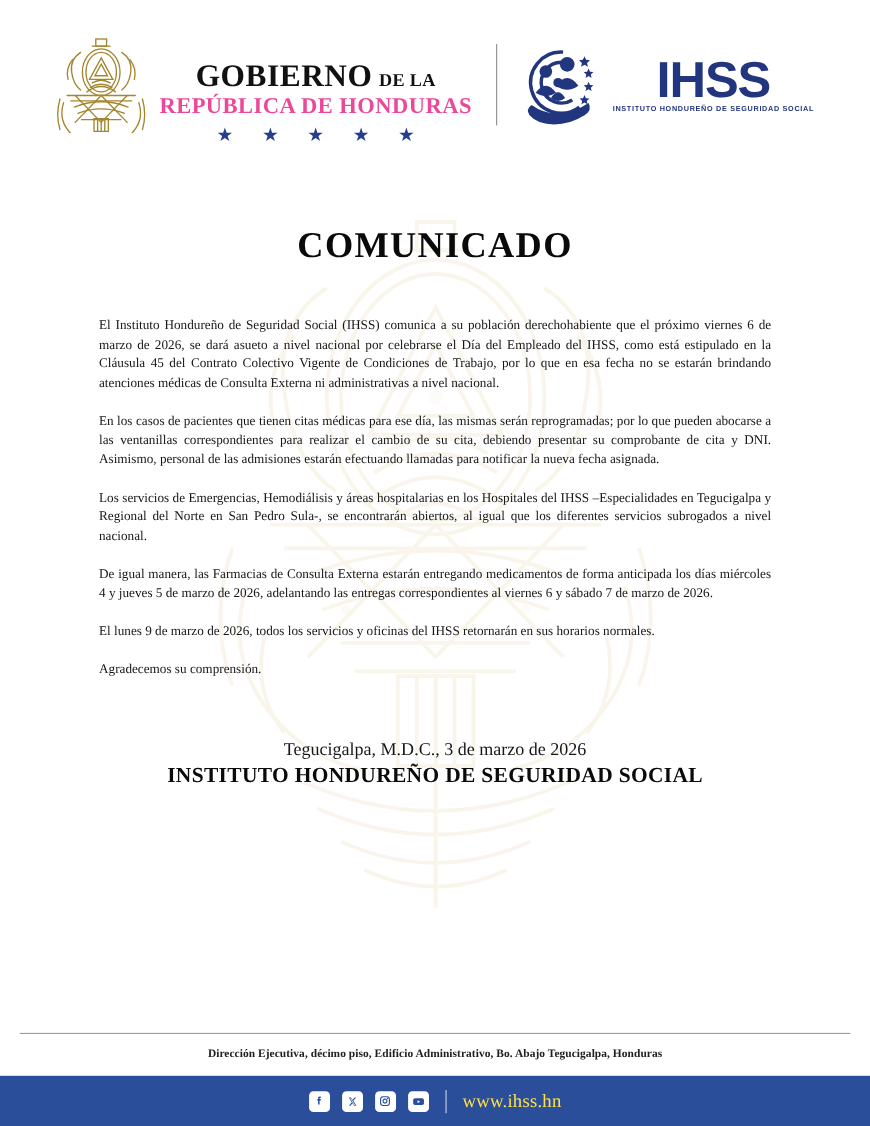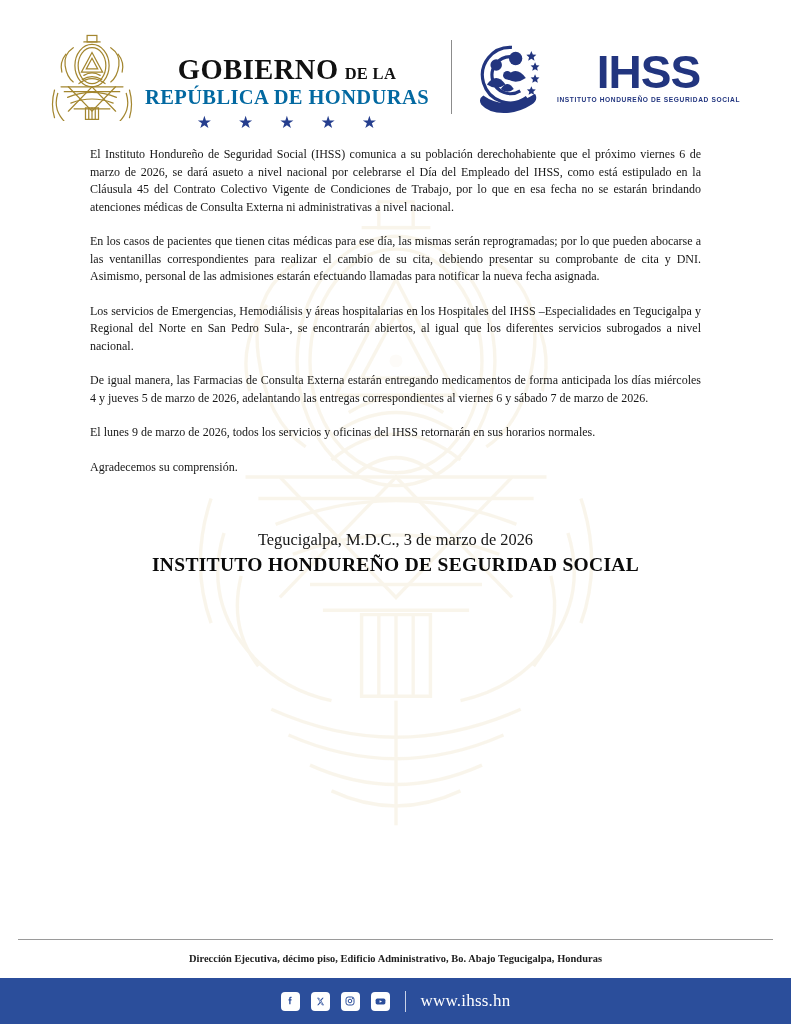--- a/index.html
+++ b/index.html
@@ -79,21 +79,21 @@
   .gov-line1 .small {
     font-size: 16.5px;
     font-weight: bold;
     letter-spacing: 0.3px;
     color: #111111;
   }
   .gov-line2 {
     font-size: 20.5px;
     font-weight: bold;
     letter-spacing: 0.4px;
-    color: #0369a1;
+    color: #ec4899;
     line-height: 1.15;
     margin-top: 1px;
   }
   .stars {
     display: flex;
     gap: 26px;
     margin-top: 4px;
     color: #253e8e;
     font-size: 17px;
     line-height: 1;
@@ -219,21 +219,21 @@
     justify-content: center;
   }
   .sicon svg { display: block; }
   .bar-divider {
     width: 1px;
     height: 21px;
     background: #c9d2e8;
     margin: 0 15px;
   }
   .site {
-    color: #ffffff;
+    color: #fde047;
     font-size: 17px;
     letter-spacing: 0.2px;
   }
 </style>
 </head>
 <body>
 
 <div class="page">
 
   <div class="watermark">
@@ -363,20 +363,21 @@
       </div>
       <div class="ihss-words">
         <div class="ihss-acronym">IHSS</div>
         <div class="ihss-sub">INSTITUTO HONDUREÑO DE SEGURIDAD SOCIAL</div>
       </div>
     </div>
   </div>
 
   <div class="content">
 
+    <div class="doc-title">COMUNICADO</div>
 
     <p class="para">El Instituto Hondureño de Seguridad Social (IHSS) comunica a su población derechohabiente que el próximo viernes 6 de marzo de 2026, se dará asueto a nivel nacional por celebrarse el Día del Empleado del IHSS, como está estipulado en la Cláusula 45 del Contrato Colectivo Vigente de Condiciones de Trabajo, por lo que en esa fecha no se estarán brindando atenciones médicas de Consulta Externa ni administrativas a nivel nacional.</p>
     <p class="para">En los casos de pacientes que tienen citas médicas para ese día, las mismas serán reprogramadas; por lo que pueden abocarse a las ventanillas correspondientes para realizar el cambio de su cita, debiendo presentar su comprobante de cita y DNI. Asimismo, personal de las admisiones estarán efectuando llamadas para notificar la nueva fecha asignada.</p>
     <p class="para">Los servicios de Emergencias, Hemodiálisis y áreas hospitalarias en los Hospitales del IHSS –Especialidades en Tegucigalpa y Regional del Norte en San Pedro Sula-, se encontrarán abiertos, al igual que los diferentes servicios subrogados a nivel nacional.</p>
     <p class="para">De igual manera, las Farmacias de Consulta Externa estarán entregando medicamentos de forma anticipada los días miércoles 4 y jueves 5 de marzo de 2026, adelantando las entregas correspondientes al viernes 6 y sábado 7 de marzo de 2026.</p>
     <p class="para">El lunes 9 de marzo de 2026, todos los servicios y oficinas del IHSS retornarán en sus horarios normales.</p>
     <p class="para">Agradecemos su comprensión.</p>
 
     <div class="signature">
       <div class="sig-place">Tegucigalpa, M.D.C., 3 de marzo de 2026</div>

